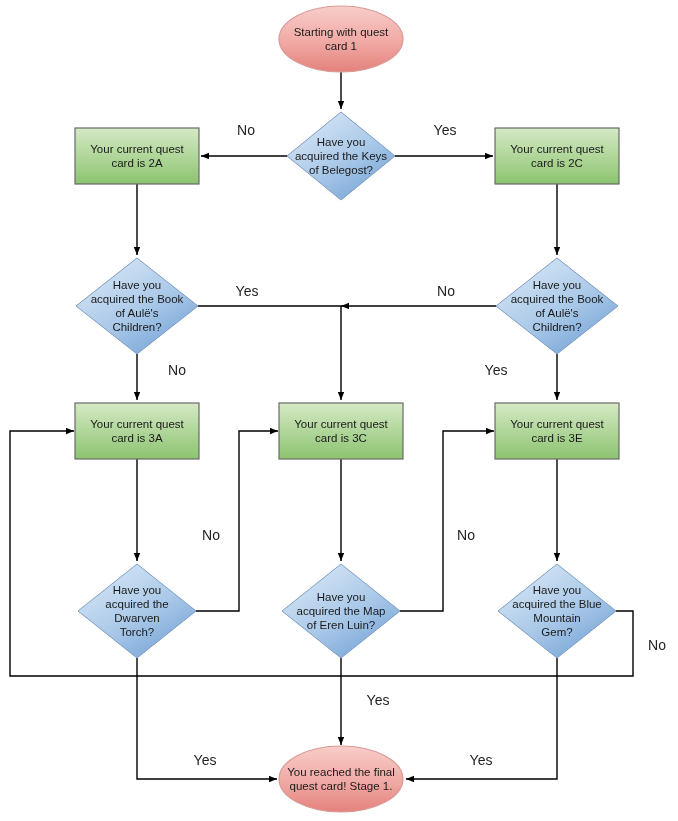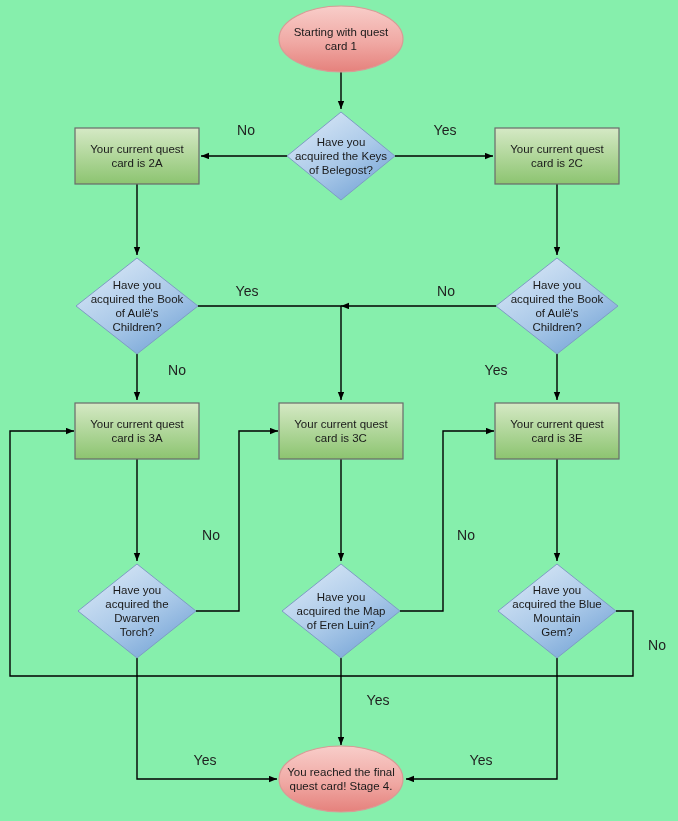--- a/index.html
+++ b/index.html
@@ -10,21 +10,21 @@
   body {
     width: 678px;
     height: 821px;
     overflow: hidden;
     font-family: "Liberation Sans", sans-serif;
   }
   #canvas {
     position: relative;
     width: 678px;
     height: 821px;
-    background: #86efac;
+    background: #ffffff;
   }
   svg.layer {
     position: absolute;
     top: 0;
     left: 0;
     width: 678px;
     height: 821px;
   }
   .edge-path {
     fill: none;
@@ -156,21 +156,21 @@
 Dwarven
 Torch?</div>
       <div class="node-label" style="left: 269px; top: 564px; width: 144px; height: 94px;">Have you
 acquired the Map
 of Eren Luin?</div>
       <div class="node-label" style="left: 485px; top: 564px; width: 144px; height: 94px;">Have you
 acquired the Blue
 Mountain
 Gem?</div>
       <div class="node-label" style="left: 283px; top: 746px; width: 116px; height: 66px;">You reached the final
-quest card! Stage 4.</div>
+quest card! Stage 1.</div>
     </div>
   <div>
       <div class="edge-label" style="left: 246px; top: 130px;">No</div>
       <div class="edge-label" style="left: 445px; top: 130px;">Yes</div>
       <div class="edge-label" style="left: 247px; top: 291px;">Yes</div>
       <div class="edge-label" style="left: 446px; top: 291px;">No</div>
       <div class="edge-label" style="left: 177px; top: 370px;">No</div>
       <div class="edge-label" style="left: 496px; top: 370px;">Yes</div>
       <div class="edge-label" style="left: 211px; top: 535px;">No</div>
       <div class="edge-label" style="left: 466px; top: 535px;">No</div>

